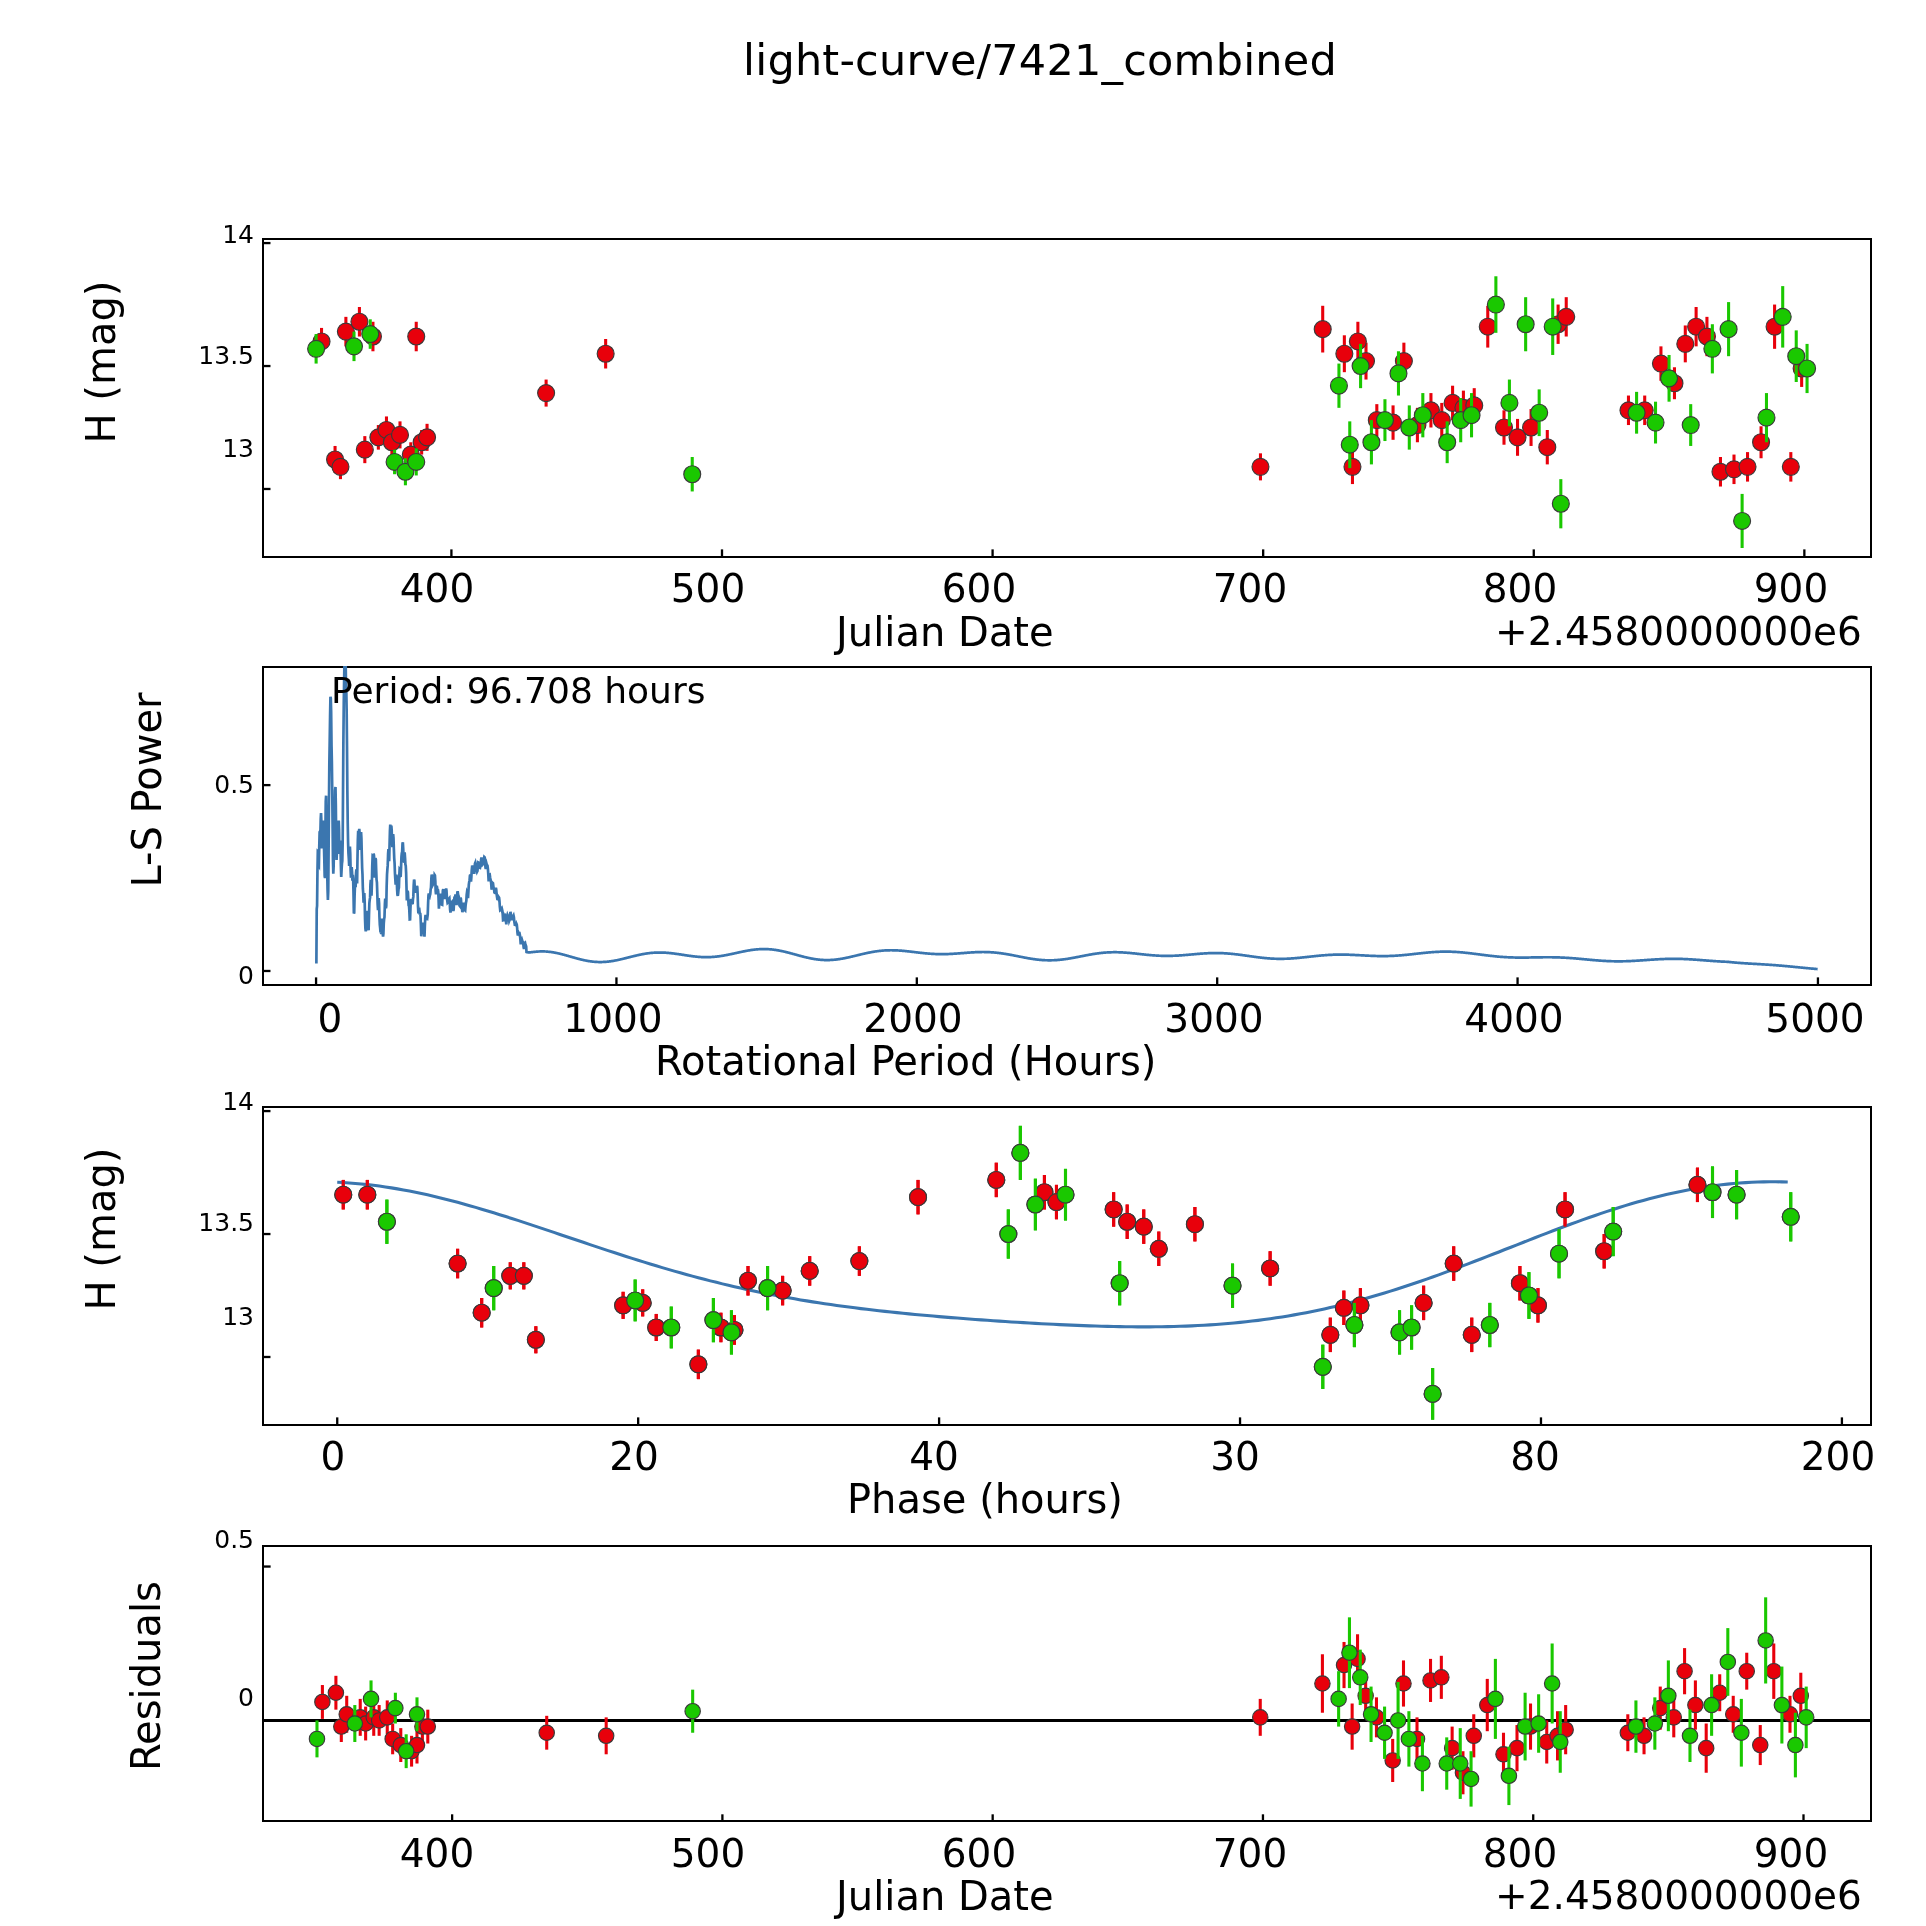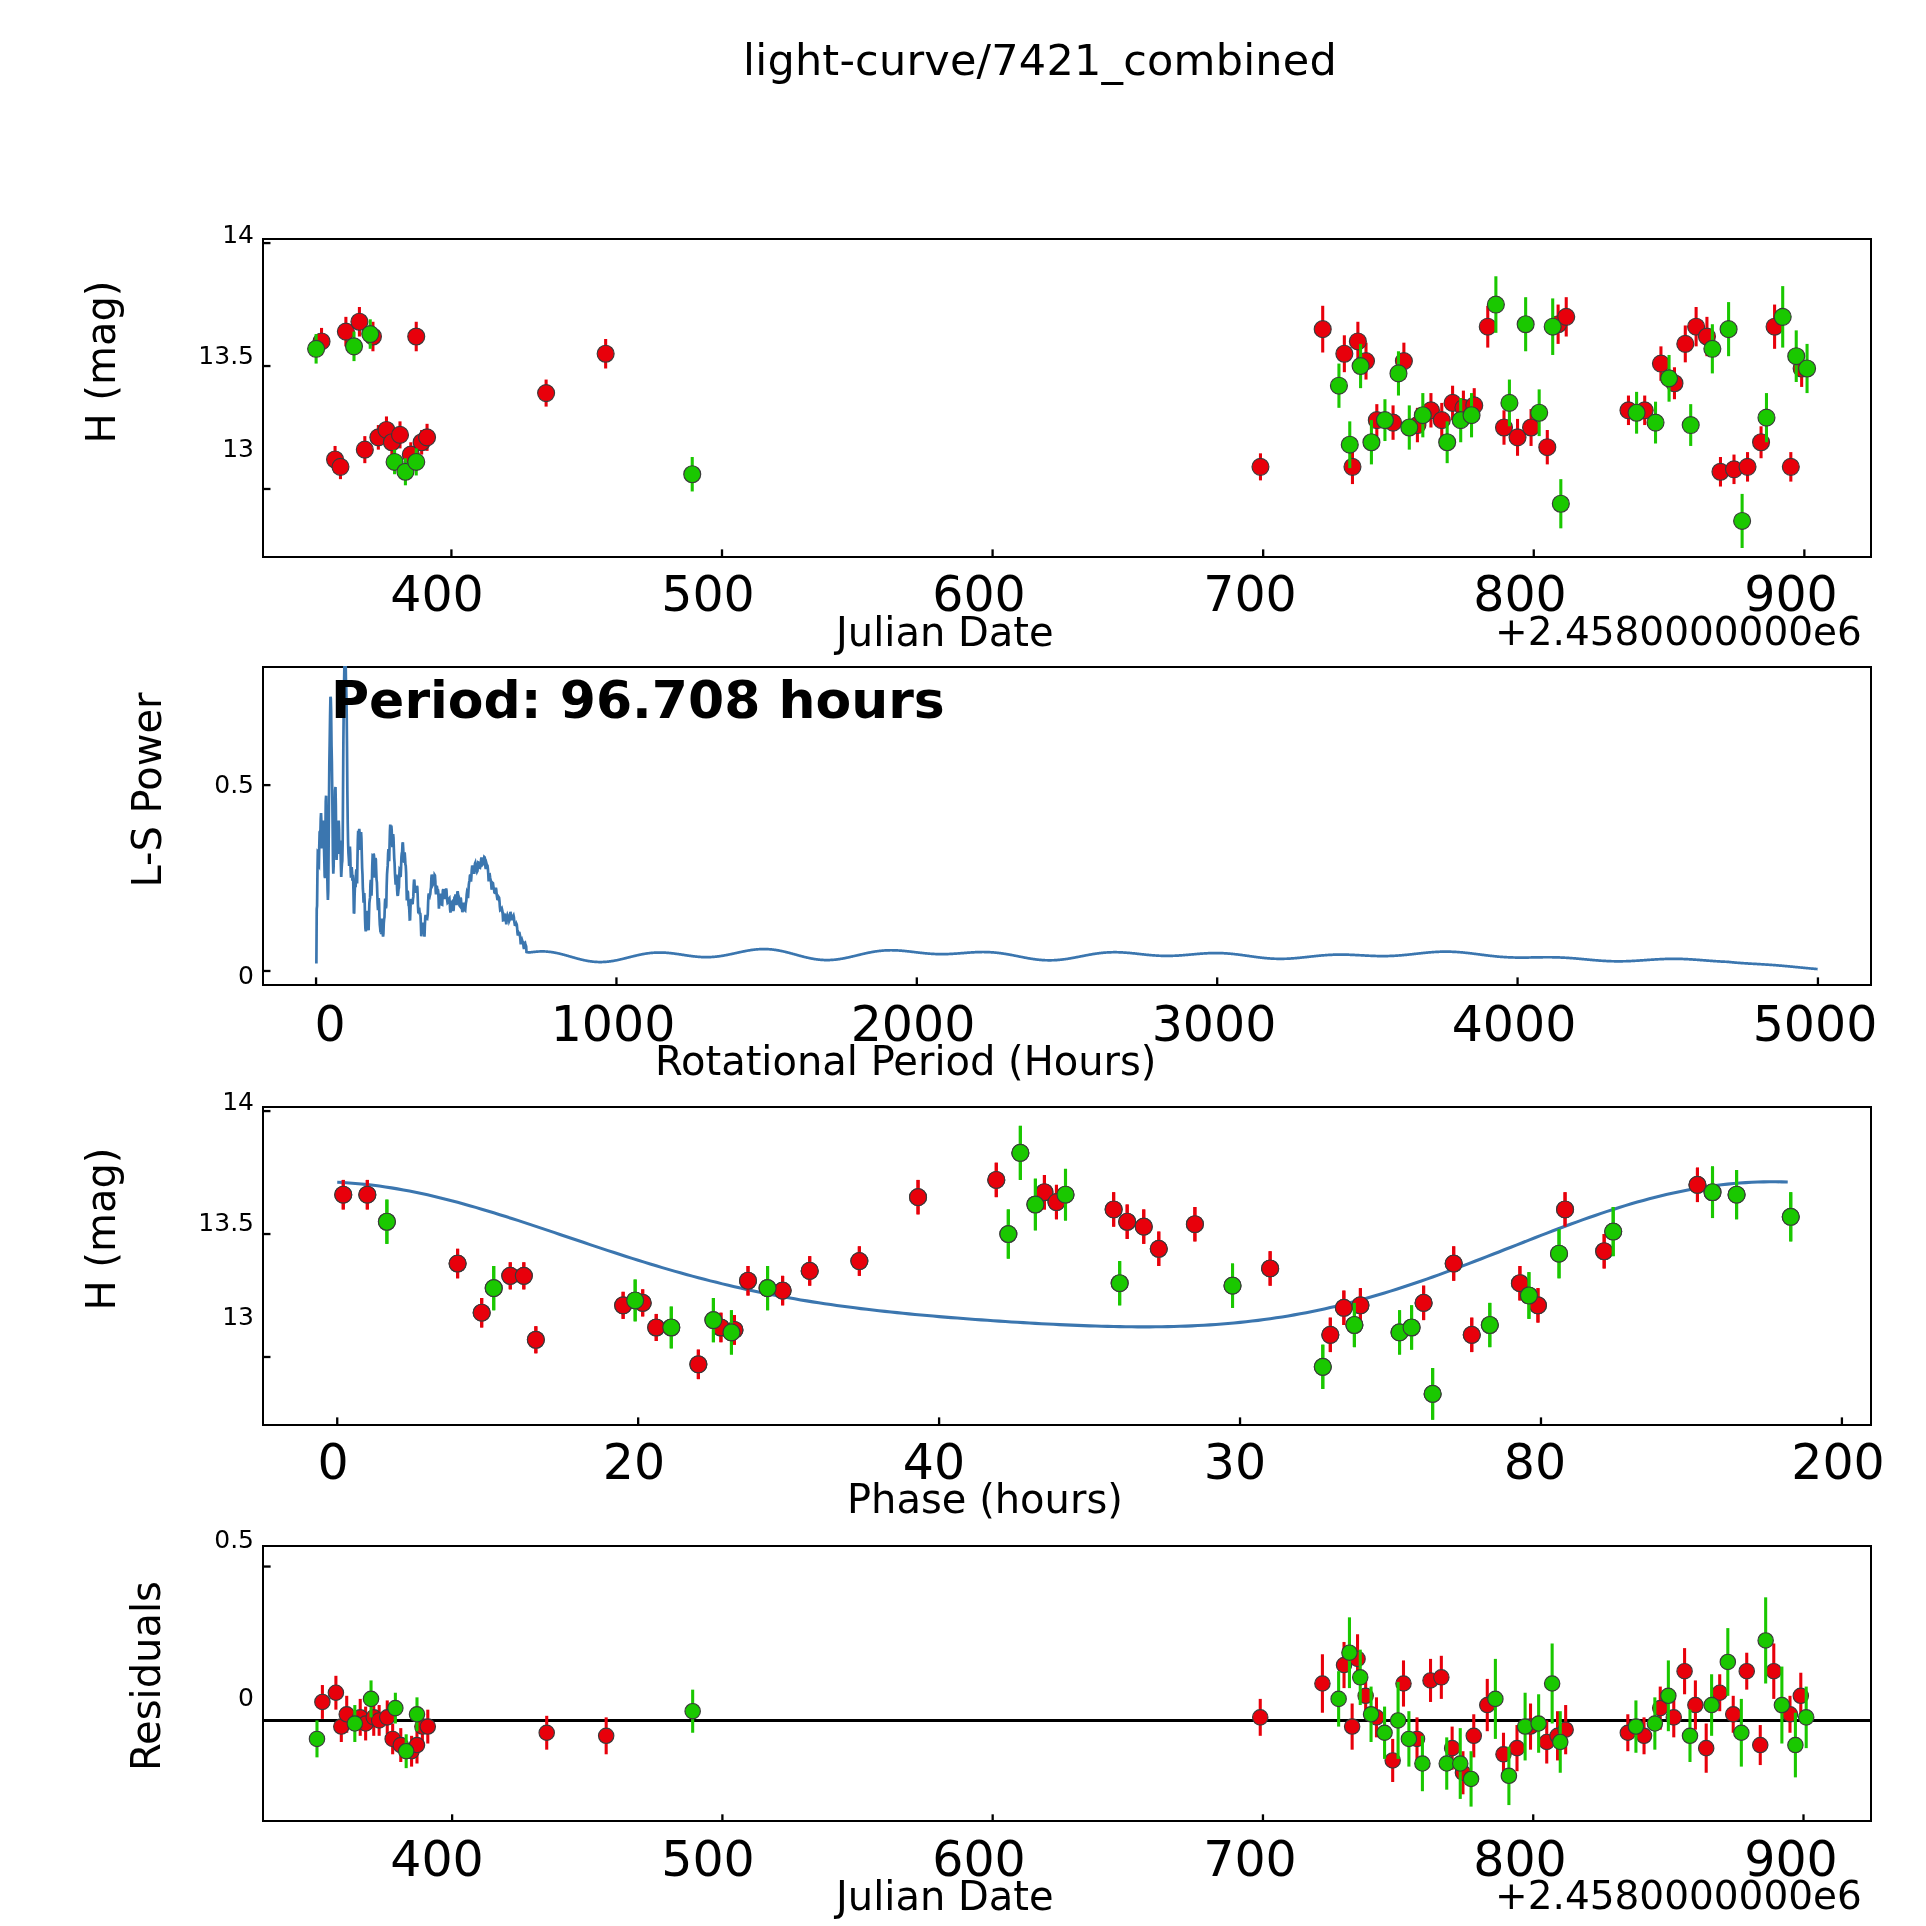--- a/index.html
+++ b/index.html
@@ -5,24 +5,24 @@
   html,body{margin:0;padding:0;background:#ffffff;}
   body{width:2080px;height:2080px;font-family:"DejaVu Sans",sans-serif;color:#000;}
   .page{position:relative;width:2080px;height:2080px;}
   .title{position:absolute;left:0;top:35px;width:2080px;text-align:center;font-size:43px;letter-spacing:0.2px;}
   .panel{position:absolute;}
   .frame{position:absolute;left:0;top:0;width:100%;height:100%;border:2.3px solid #000;box-sizing:border-box;background:#fff;}
   .plotarea{position:absolute;left:0;top:0;width:100%;height:100%;overflow:hidden;}
   svg{display:block;}
   .ylabel{position:absolute;font-size:40px;white-space:nowrap;transform-origin:50% 50%;}
   .ytick{position:absolute;font-size:25px;text-align:right;white-space:nowrap;}
-  .xtick{position:absolute;font-size:49px;text-align:center;white-space:nowrap;}
+  .xtick{position:absolute;font-size:39px;text-align:center;white-space:nowrap;}
   .xlabel{position:absolute;font-size:40px;white-space:nowrap;text-align:left;}
   .offsetlabel{position:absolute;font-size:39px;white-space:nowrap;}
-  .annot{position:absolute;font-size:52px;white-space:nowrap;font-weight:bold;}
+  .annot{position:absolute;font-size:36px;white-space:nowrap;}
 </style>
 </head>
 <body>
 
 <div class="page">
 
   <div class="title">light-curve/7421_combined</div>
 
   <div class="panel" id="p1" style="left:262px;top:238px;width:1610px;height:320px;">
     <div class="frame"></div>

